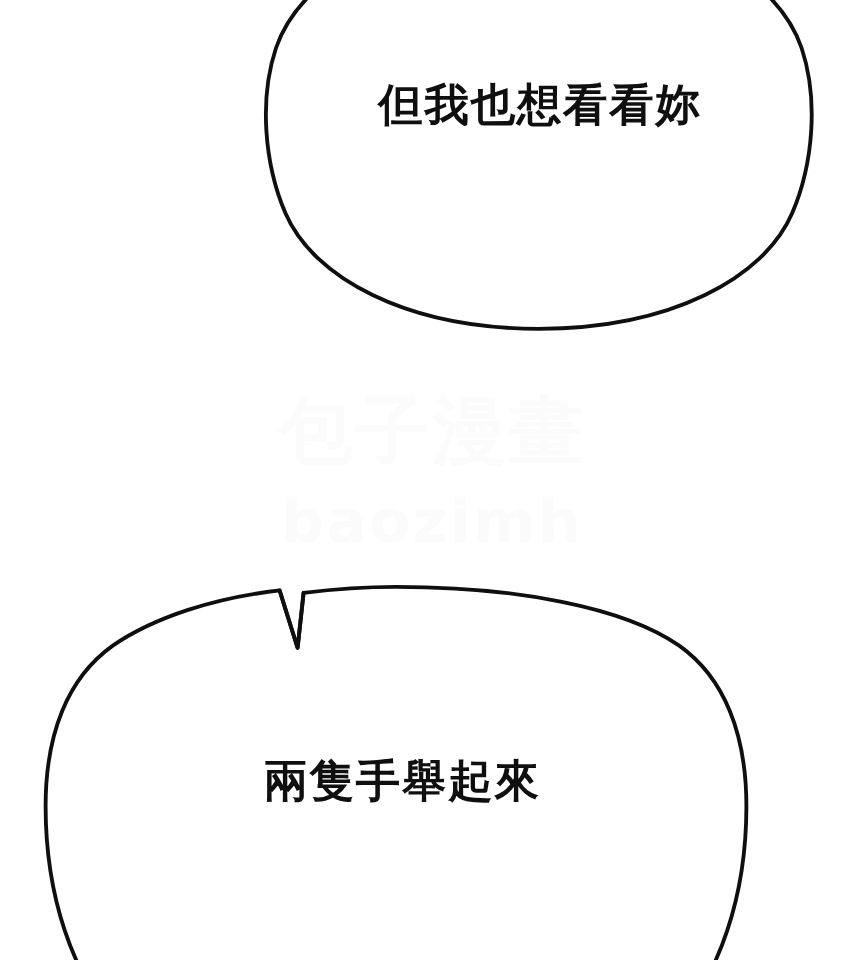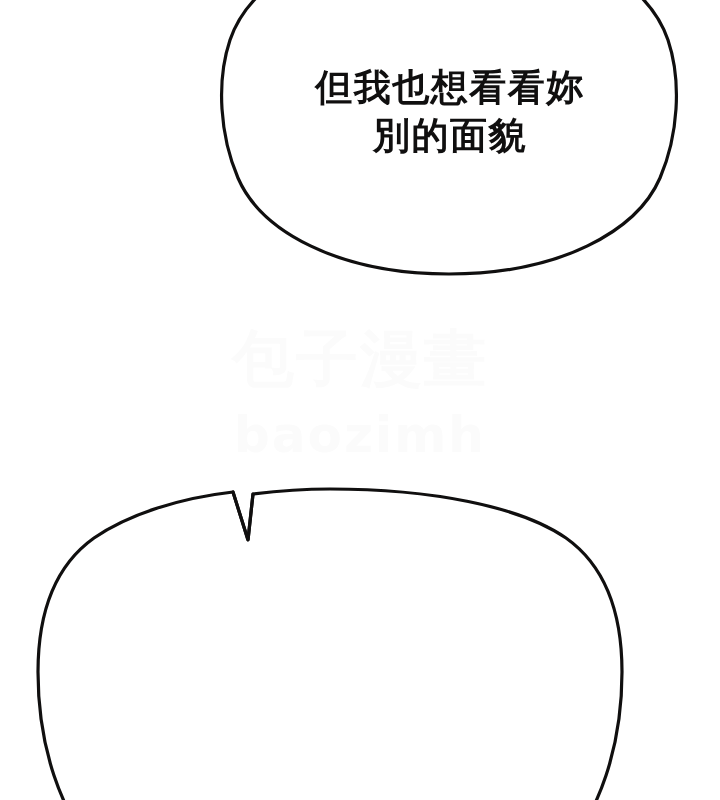--- a/index.html
+++ b/index.html
@@ -115,20 +115,20 @@
                C 277 491 303 489 330 489 Z"></path>
 
       <path class="tail-notch" d="M 233 492 L 248 540 L 253 494"></path>
     </g>
   </svg>
 
   <div class="speech-layer">
 
     <div class="speech-block" id="bubble-1-wrap">
       <span class="speech-line">但我也想看看妳</span>
-      <span class="speech-line l2">別的面貌</span>
     </div>
 
     <div class="speech-block" id="bubble-2-wrap">
+      <span class="speech-line">兩隻手舉起來</span>
     </div>
 
   </div>
 </div>
 
 </body></html>

